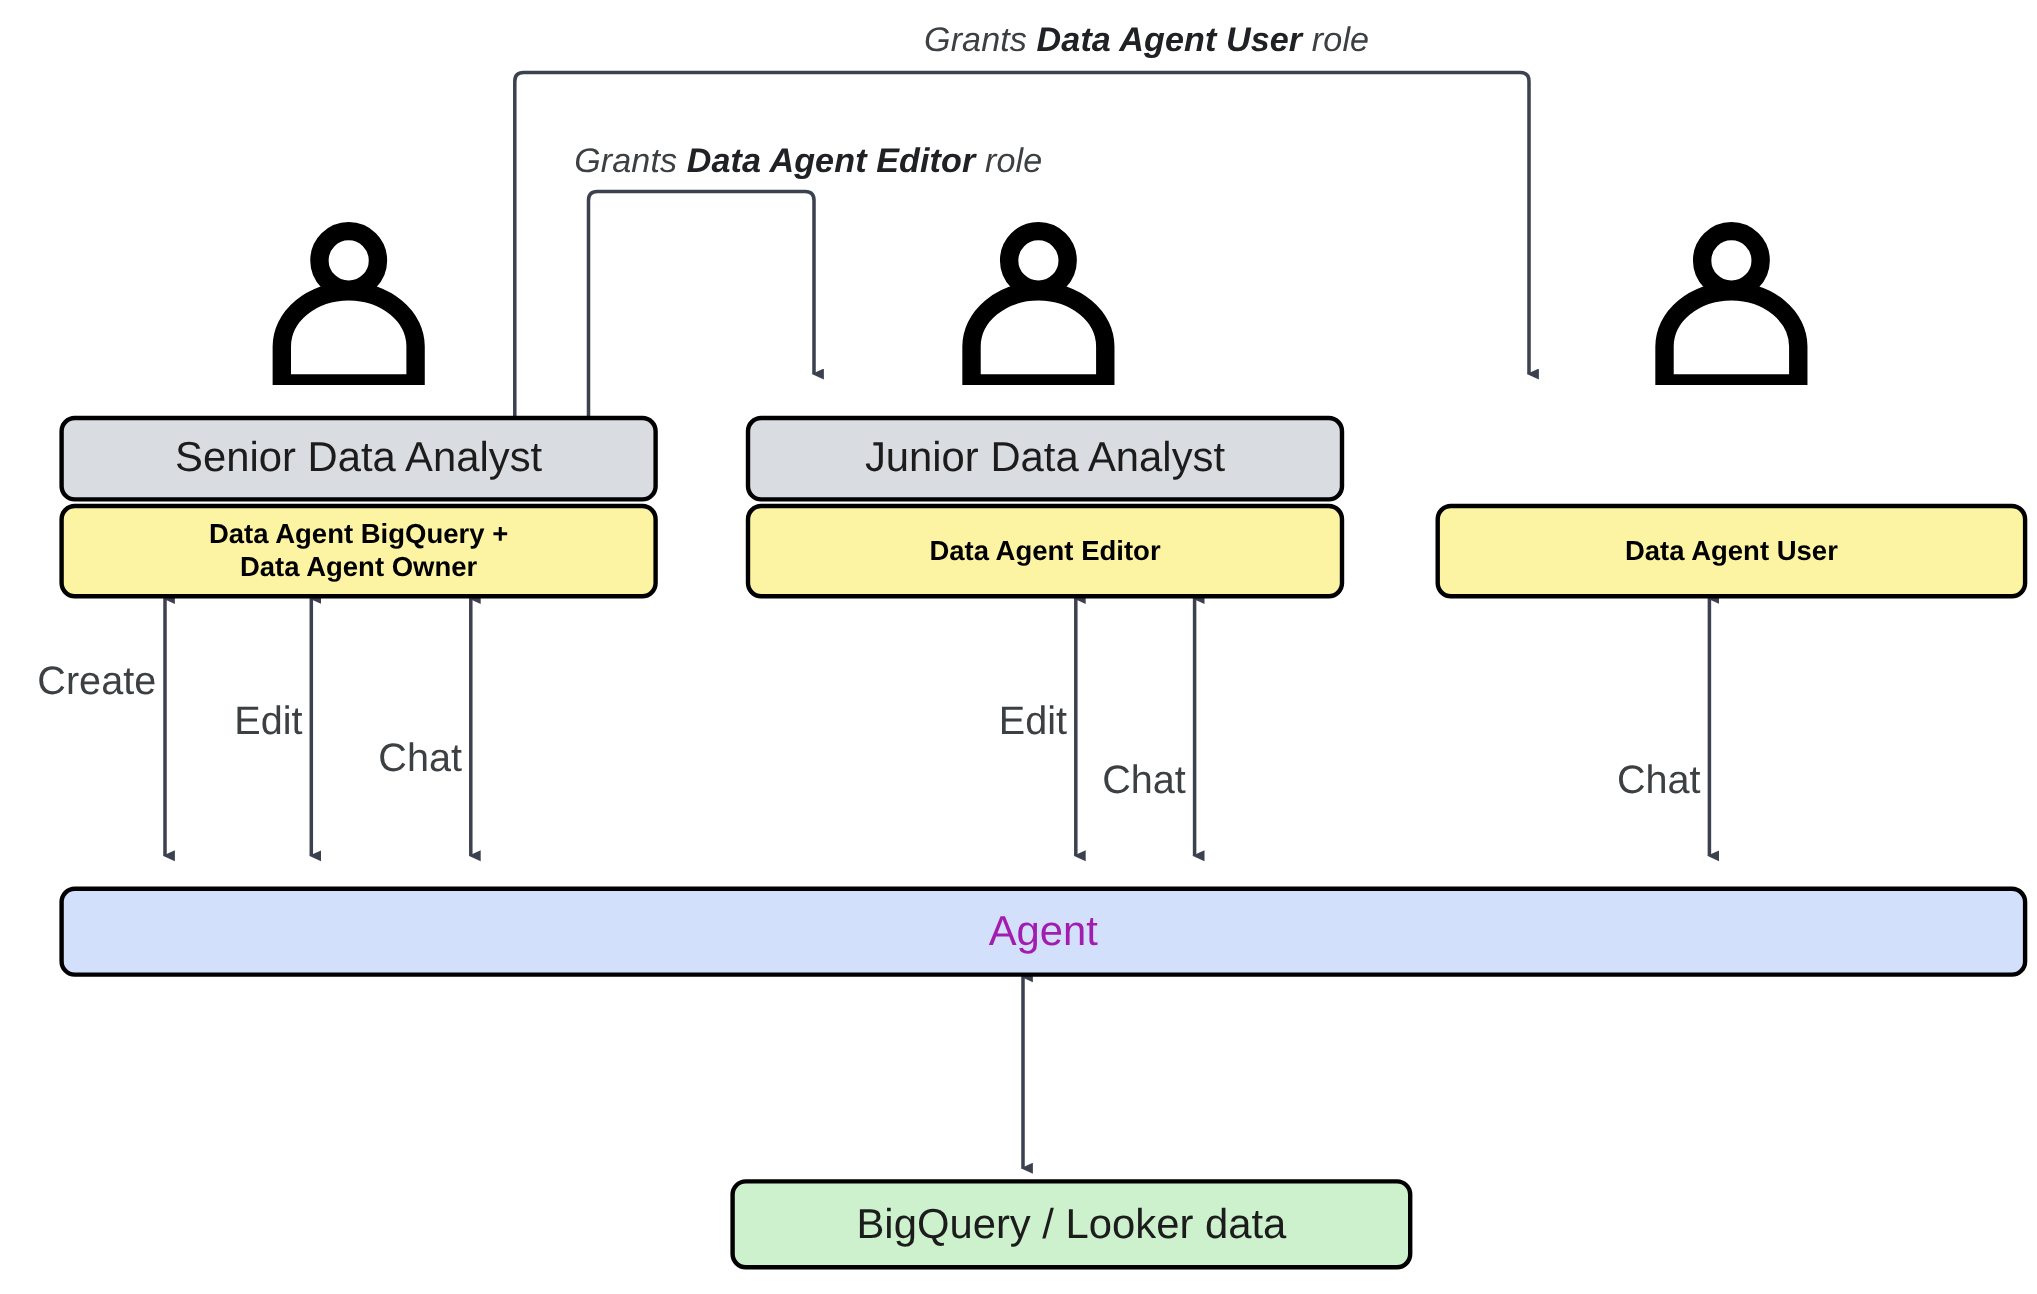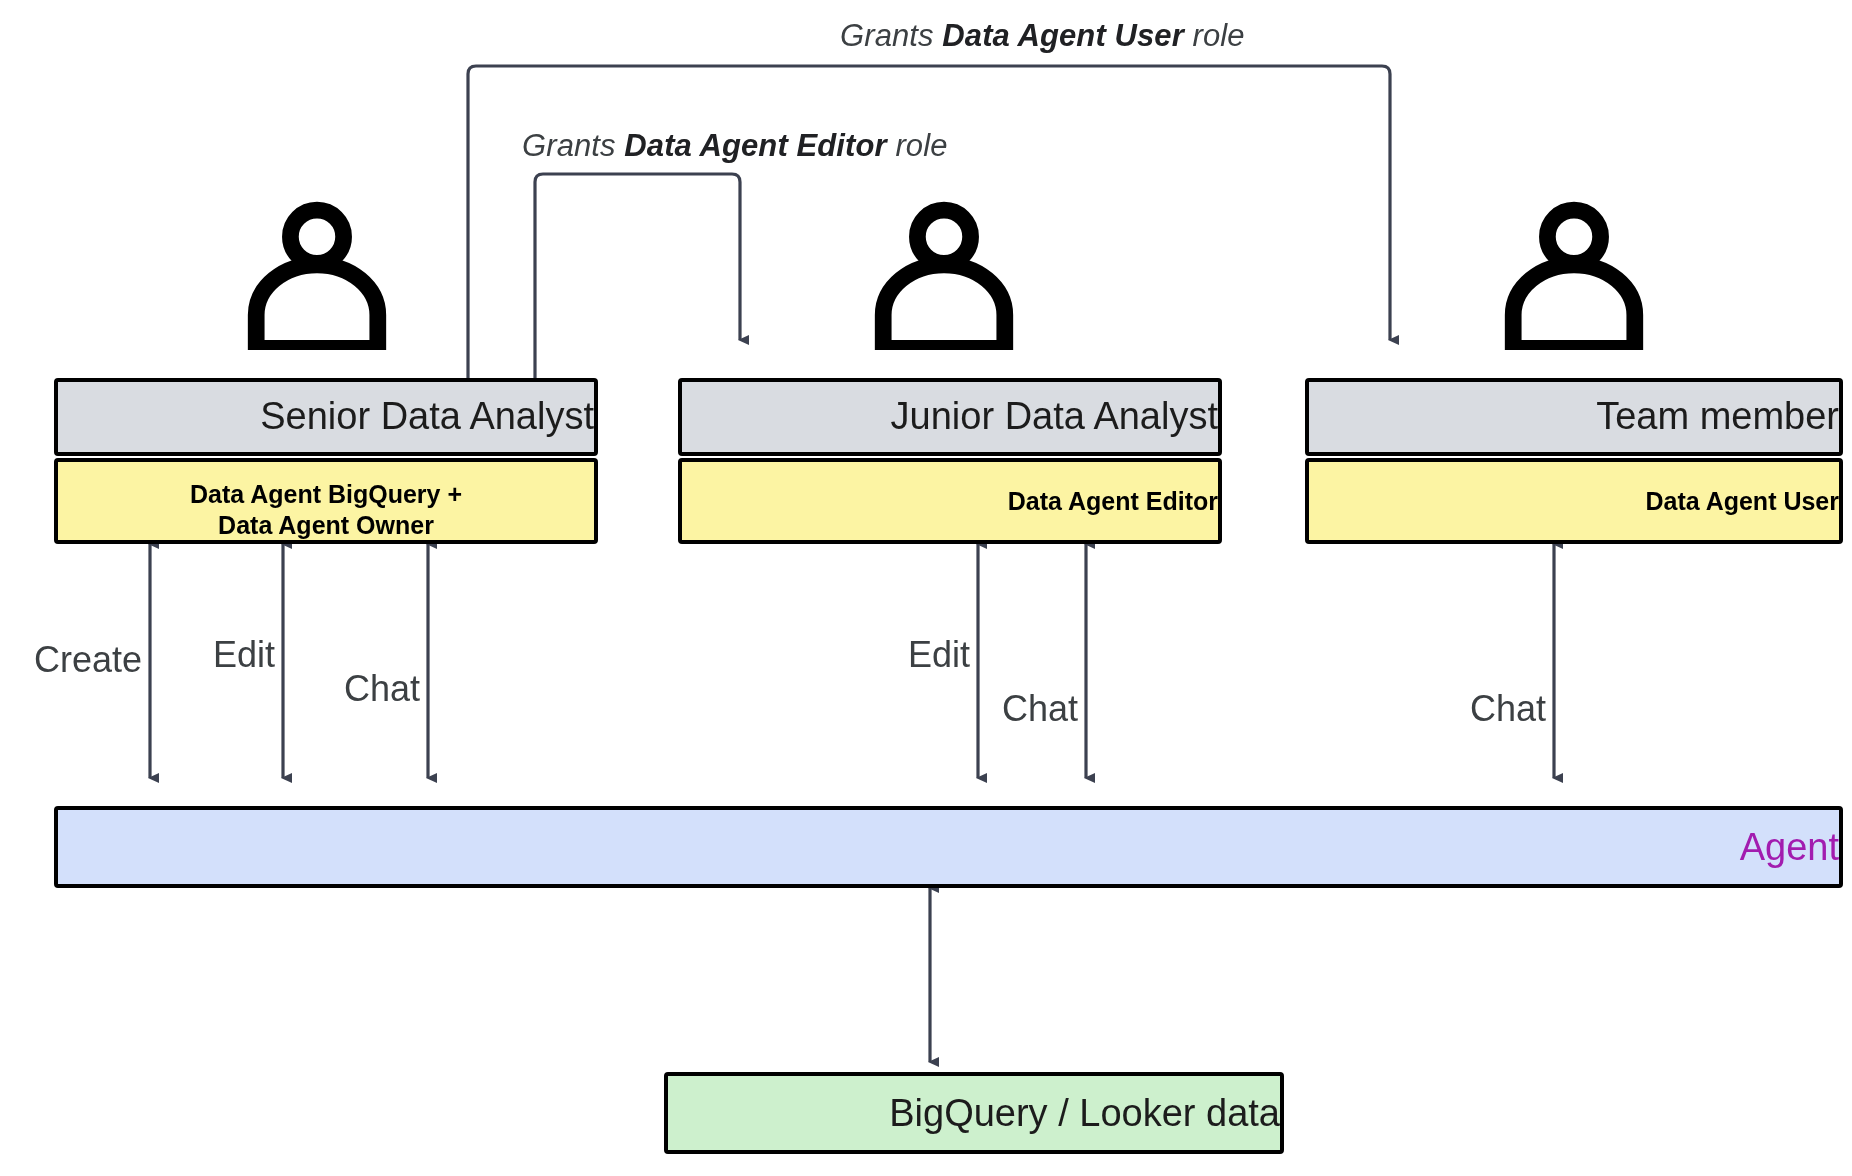--- a/index.html
+++ b/index.html
@@ -48,24 +48,24 @@
     position: absolute;
     width: 156px;
     height: 152px;
   }
 
   
   .role-box {
     position: absolute;
     box-sizing: border-box;
     border: 4px solid #000000;
-    border-radius: 4px;
+    border-radius: 14px;
     display: flex;
     align-items: center;
-    justify-content: flex-end;
+    justify-content: center;
     text-align: center;
   }
   .role-title {
     background: #d9dce1;
     font-size: 38px;
     color: #1c1c1c;
     line-height: 1.1;
   }
   .role-perm {
     background: #fcf4a3;
@@ -180,28 +180,25 @@
     <span>Data Agent Owner</span>
   </div>
 
   <div class="role-box role-title" style="left:678px; top:378px; width:544px; height:78px;">
     <span>Junior Data Analyst</span>
   </div>
   <div class="role-box role-perm" style="left:678px; top:458px; width:544px; height:86px;">
     <span>Data Agent Editor</span>
   </div>
 
-  <div class="role-box role-title" style="left:1305px; top:378px; width:538px; height:78px;">
-    <span>Team member</span>
-  </div>
   <div class="role-box role-perm" style="left:1305px; top:458px; width:538px; height:86px;">
     <span>Data Agent User</span>
   </div>
 
-  <div class="flow-label" style="left:0px; top:598px; width:142px;margin-top:41px;">
+  <div class="flow-label" style="left:0px; top:598px; width:142px;">
     <span>Create</span>
   </div>
   <div class="flow-label" style="left:135px; top:634px; width:140px;">
     <span>Edit</span>
   </div>
   <div class="flow-label" style="left:278px; top:668px; width:142px;">
     <span>Chat</span>
   </div>
   <div class="flow-label" style="left:830px; top:634px; width:140px;">
     <span>Edit</span>

